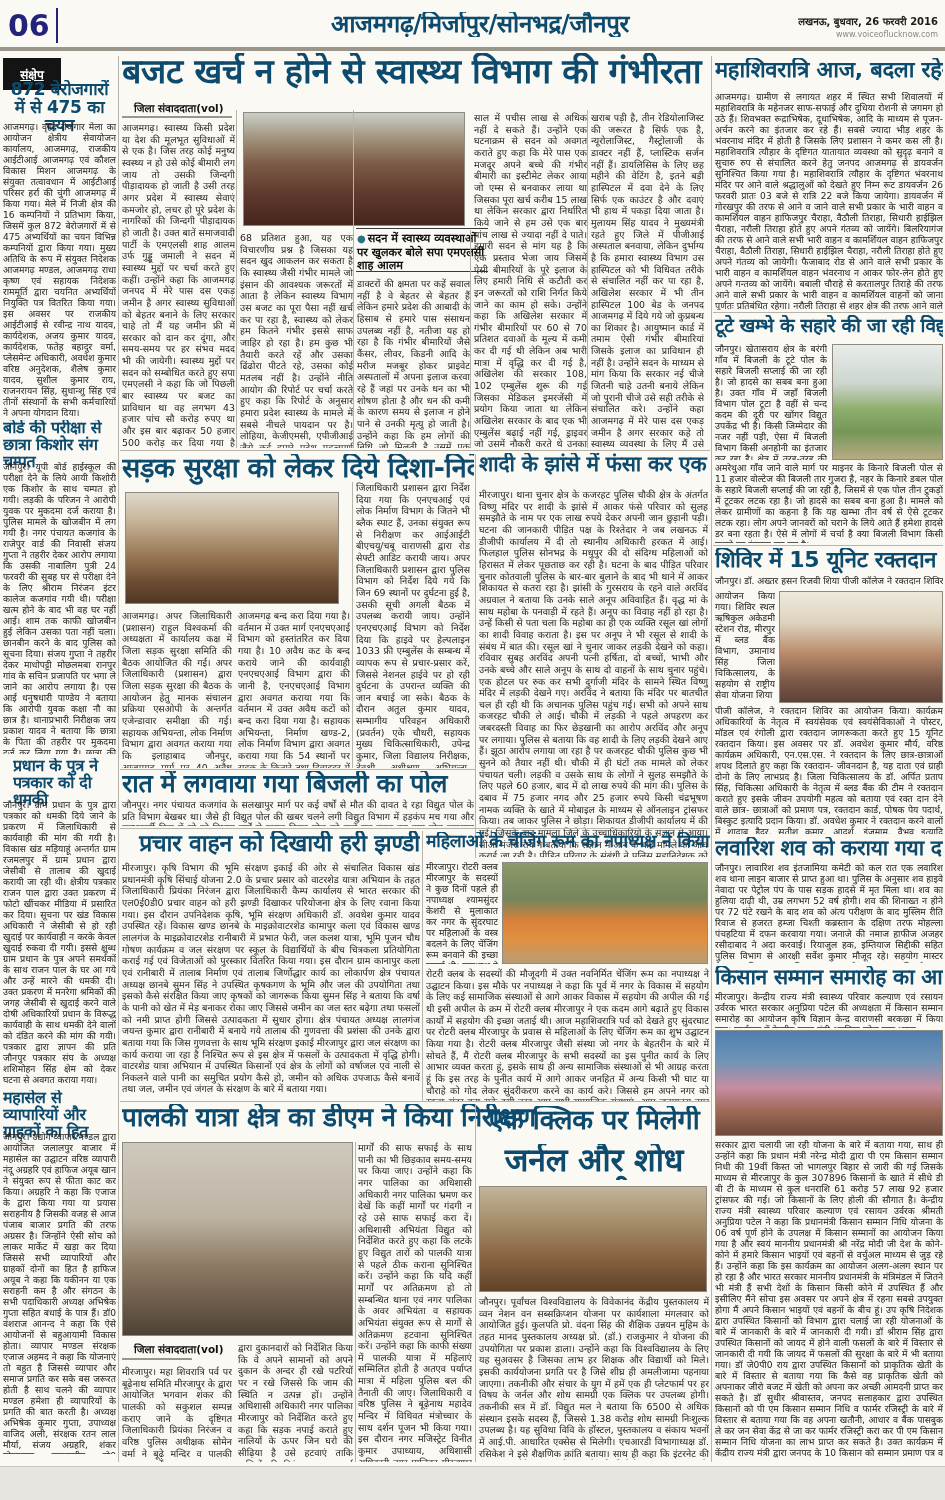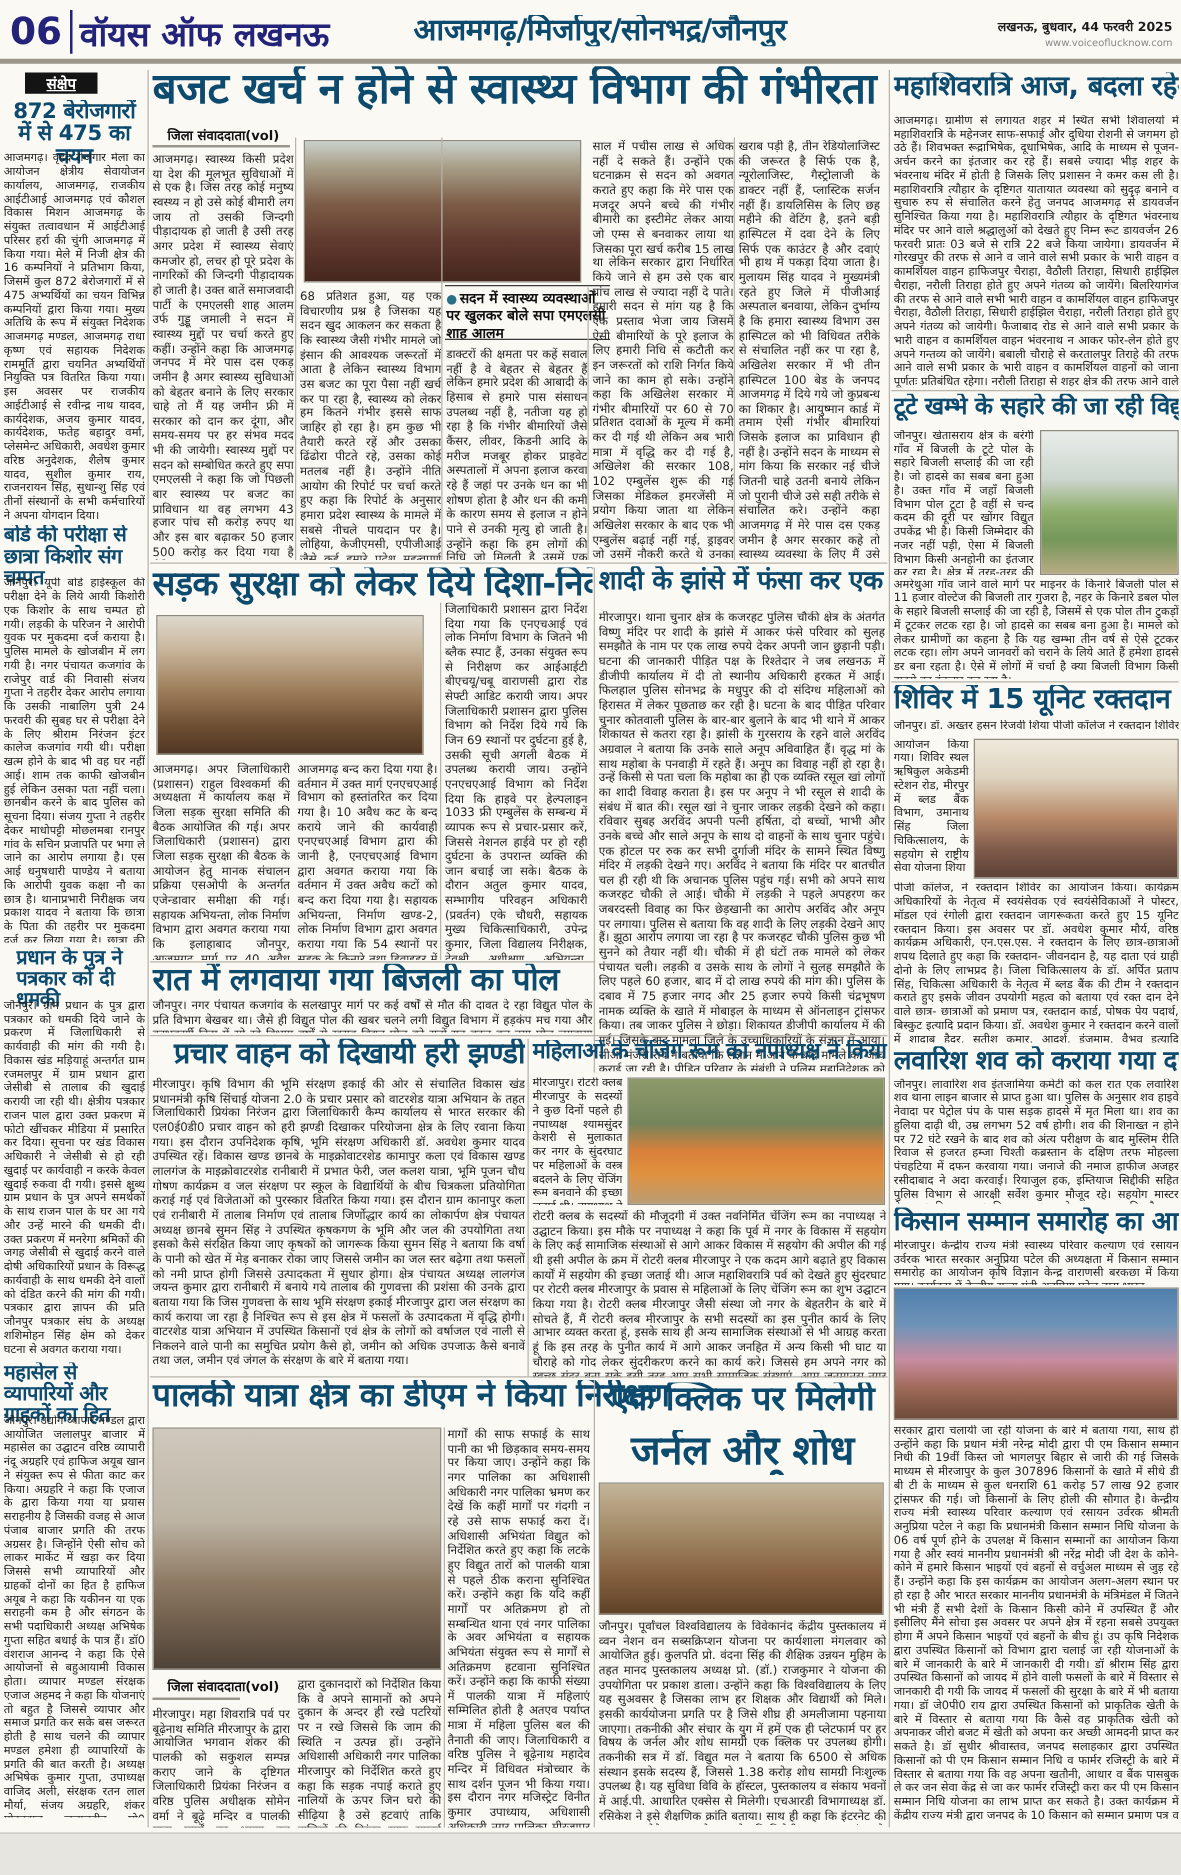--- a/index.html
+++ b/index.html
@@ -34,30 +34,29 @@
   .tab{background:#141414;color:#fff;font-weight:700;font-size:12px;
        display:flex;align-items:center;justify-content:center;}
   .mast{color:#23237a;font-weight:800;}
   .center{text-align:center;}
 </style>
 </head>
 <body>
 
 <div class="abs" style="left:8px;top:8px;display:flex;align-items:flex-start;gap:6px;">
   <span class="mast" style="font-size:30px;border-right:2px solid #23237a;padding-right:6px;">06</span>
-  <span class="mast" style="font-size:27px;">वॉयस ऑफ लखनऊ</span>
 </div>
 <div class="abs hl center" style="left:280px;top:12px;width:400px;font-size:24px;">आजमगढ़/मिर्जापुर/सोनभद्र/जौनपुर</div>
-<div class="abs" style="left:790px;top:14px;width:148px;text-align:right;font-size:10px;font-weight:700;">लखनऊ, बुधवार, 44 फरवरी 2025</div>
+<div class="abs" style="left:790px;top:14px;width:148px;text-align:right;font-size:10px;font-weight:700;">लखनऊ, बुधवार, 26 फरवरी 2016</div>
 <div class="abs" style="left:790px;top:30px;width:148px;text-align:right;font-size:8px;color:#8a8a8a;">www.voiceoflucknow.com</div>
 <div class="abs rule" style="left:0;top:47px;width:945px;height:4px;"></div>
 
 <div class="abs vsep" style="left:118px;top:56px;height:1406px;"></div>
 
-<div class="abs tab" style="left:20px;top:58px;width:58px;height:17px;text-decoration:underline;">संक्षेप</div>
+<div class="abs tab" style="left:3px;top:58px;width:58px;height:32px;text-decoration:underline;">संक्षेप</div>
 <div class="abs hl" style="left:3px;top:80px;width:113px;font-size:17px;text-align:center;">872 बेरोजगारों में से 475 का चयन</div>
 <div class="abs bt-sm" style="left:3px;top:122px;width:113px;height:294px;">आजमगढ़। वृहद रोजगार मेला का आयोजन क्षेत्रीय सेवायोजन कार्यालय, आजमगढ़, राजकीय आईटीआई आजमगढ़ एवं कौशल विकास मिशन आजमगढ़ के संयुक्त तत्वावधान में आईटीआई परिसर हर्रा की चुंगी आजमगढ़ में किया गया। मेले में निजी क्षेत्र की 16 कम्पनियों ने प्रतिभाग किया, जिसमें कुल 872 बेरोजगारों में से 475 अभ्यर्थियों का चयन विभिन्न कम्पनियों द्वारा किया गया। मुख्य अतिथि के रूप में संयुक्त निदेशक आजमगढ़ मण्डल, आजमगढ़ राधा कृष्ण एवं सहायक निदेशक राममूर्ति द्वारा चयनित अभ्यर्थियों नियुक्ति पत्र वितरित किया गया। इस अवसर पर राजकीय आईटीआई से रवीन्द्र नाथ यादव, कार्यदेशक, अजय कुमार यादव, कार्यदेशक, फतेह बहादुर वर्मा, प्लेसमेन्ट अधिकारी, अवधेश कुमार वरिष्ठ अनुदेशक, शैलेष कुमार यादव, सुशील कुमार राय, राजनरायन सिंह, सुधान्शु सिंह एवं तीनों संस्थानों के सभी कर्मचारियों ने अपना योगदान दिया।</div>
 
 <div class="abs hl" style="left:3px;top:420px;width:113px;font-size:16px;">बोर्ड की परीक्षा से छात्रा किशोर संग चम्पत</div>
 <div class="abs bt-sm" style="left:3px;top:462px;width:113px;height:292px;">जौनपुर। यूपी बोर्ड हाईस्कूल की परीक्षा देने के लिये आयी किशोरी एक किशोर के साथ चम्पत हो गयी। लड़की के परिजन ने आरोपी युवक पर मुकदमा दर्ज कराया है। पुलिस मामले के खोजबीन में लग गयी है। नगर पंचायत कजगांव के राजेपुर वार्ड की निवासी संजय गुप्ता ने तहरीर देकर आरोप लगाया कि उसकी नाबालिग पुत्री 24 फरवरी की सुबह घर से परीक्षा देने के लिए श्रीराम निरंजन इंटर कालेज कजगांव गयी थी। परीक्षा खत्म होने के बाद भी वह घर नहीं आई। शाम तक काफी खोजबीन हुई लेकिन उसका पता नहीं चला। छानबीन करने के बाद पुलिस को सूचना दिया। संजय गुप्ता ने तहरीर देकर माधोपट्टी मोछलमबा रानपुर गांव के सचिन प्रजापति पर भगा ले जाने का आरोप लगाया है। एस आई धनुषधारी पाण्डेय ने बताया कि आरोपी युवक कक्षा नौ का छात्र है। थानाप्रभारी निरीक्षक जय प्रकाश यादव ने बताया कि छात्रा के पिता की तहरीर पर मुकदमा दर्ज कर लिया गया है। छात्रा की खोजबीन की जा रही है।</div>
 
 <div class="abs hl" style="left:13px;top:758px;width:113px;font-size:16px;">प्रधान के पुत्र ने पत्रकार को दी धमकी</div>
 <div class="abs bt-sm" style="left:3px;top:800px;width:113px;height:286px;">जौनपुर। ग्राम प्रधान के पुत्र द्वारा पत्रकार को धमकी दिये जाने के प्रकरण में जिलाधिकारी से कार्यवाही की मांग की गयी है। विकास खंड मड़ियाहूं अन्तर्गत ग्राम रजमलपुर में ग्राम प्रधान द्वारा जेसीबी से तालाब की खुदाई करायी जा रही थी। क्षेत्रीय पत्रकार राजन पाल द्वारा उक्त प्रकरण में फोटो खींचकर मीडिया में प्रसारित कर दिया। सूचना पर खंड विकास अधिकारी ने जेसीबी से हो रही खुदाई पर कार्यवाही न करके केवल खुदाई रुकवा दी गयी। इससे क्षुब्ध ग्राम प्रधान के पुत्र अपने समर्थकों के साथ राजन पाल के घर आ गये और उन्हें मारने की धमकी दी। उक्त प्रकरण में मनरेगा श्रमिकों की जगह जेसीबी से खुदाई करने वाले दोषी अधिकारियों प्रधान के विरूद्ध कार्यवाही के साथ धमकी देने वालों को दंडित करने की मांग की गयी। पत्रकार द्वारा ज्ञापन की प्रति जौनपुर पत्रकार संघ के अध्यक्ष शशिमोहन सिंह क्षेम को देकर घटना से अवगत कराया गया।</div>
 
 <div class="abs hl" style="left:3px;top:1090px;width:113px;font-size:16px;">महासेल से व्यापारियों और ग्राहकों का हित</div>

